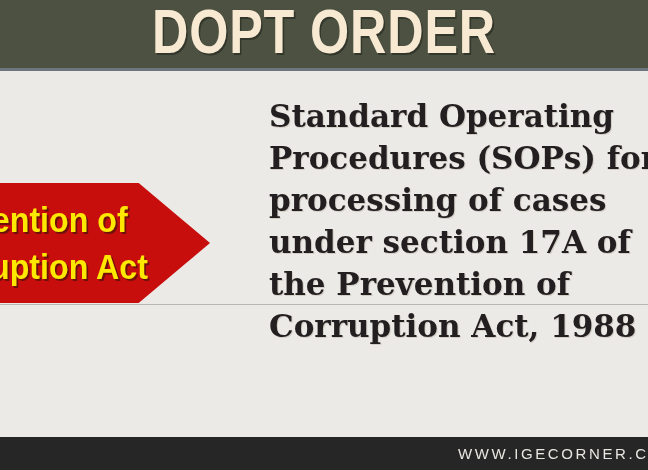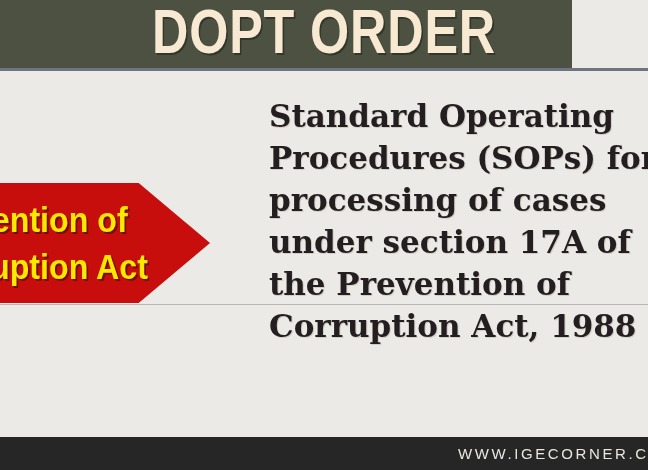--- a/index.html
+++ b/index.html
@@ -21,21 +21,21 @@
     height: 470px;
     overflow: hidden;
     background: #eceae7;
   }
 
   
   #header-band {
     position: absolute;
     left: 0;
     top: 0;
-    width: 572px;
+    width: 648px;
     height: 68px;
     background: #4d5141;
     overflow: hidden;
   }
   #header-title {
     position: absolute;
     left: 0;
     top: -3px;
     width: 648px;
     text-align: center;

